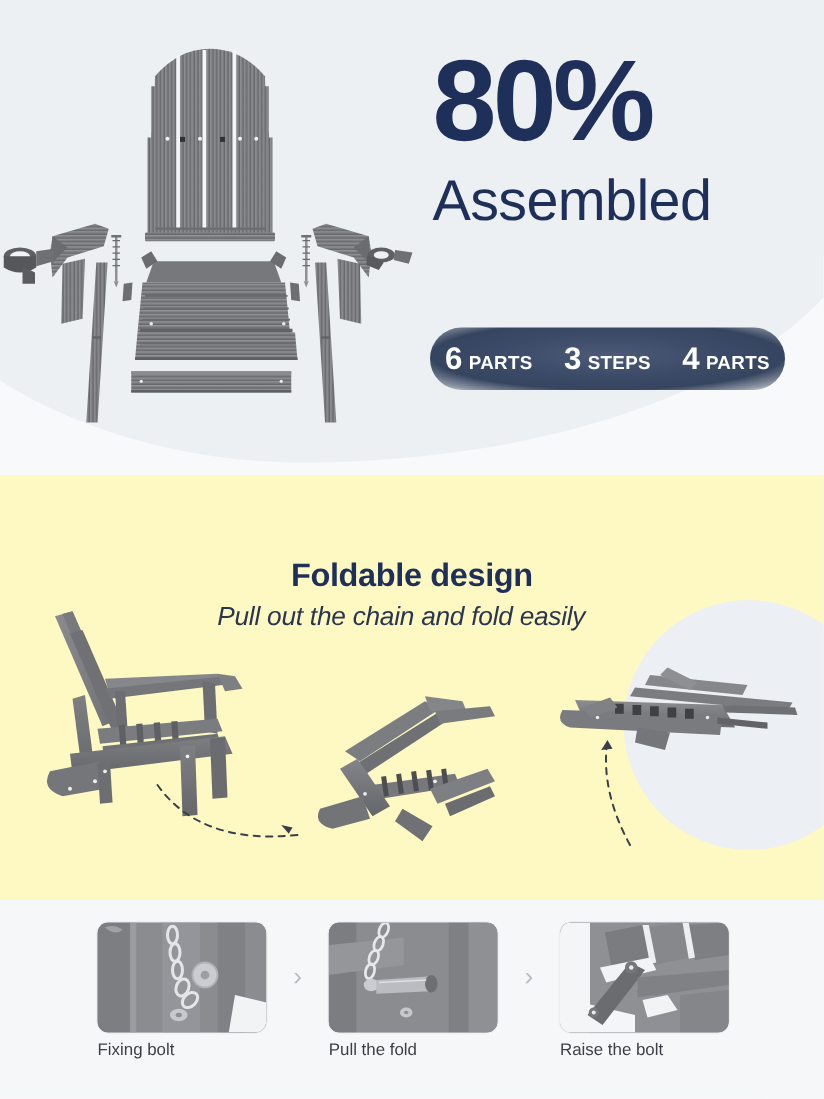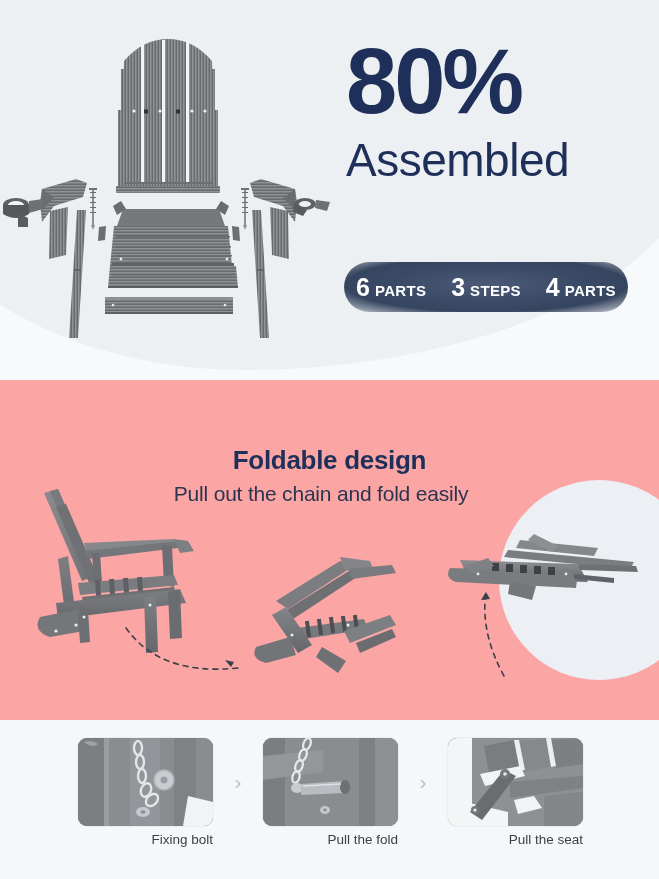--- a/index.html
+++ b/index.html
@@ -49,33 +49,33 @@
     filter:blur(.2px);
   }
   .stat { display:flex; align-items:baseline; gap:5px; }
   .stat .num { font-size:25px; font-weight:bold; color:#ffffff; line-height:1; }
   .stat .lbl { font-size:15px; font-weight:bold; color:#ffffff; letter-spacing:.3px; }
   .stat-gap { width:13px; }
 
   
   #mid-section {
     position:absolute; left:0; top:380px; width:659px; height:340px;
-    background:#fca5a5; overflow:hidden;
+    background:#fef9c3; overflow:hidden;
   }
   #mid-circle {
     position:absolute; right:-40px; top:100px; width:200px; height:200px;
     border-radius:50%; background:#eceff3;
   }
   #fold-title {
     position:absolute; left:0; right:0; top:65px; text-align:center;
     font-size:26px; font-weight:bold; color:#1e3059; letter-spacing:-.3px;
   }
   #fold-sub {
     position:absolute; left:0; right:17px; top:102px; text-align:center;
-    font-size:21px; color:#2a3550; letter-spacing:-.2px;
+    font-size:21px; color:#2a3550; letter-spacing:-.2px;font-style:italic;
   }
 
   .chair-stage { position:absolute; }
   .arrow-svg { position:absolute; }
 
   
   #bot-section {
     position:absolute; left:0; top:720px; width:659px; height:159px;
     background:#f6f7f8;
   }
@@ -87,21 +87,21 @@
     width:135px; height:88px; border-radius:9px;
     background:#8a8c8f; overflow:hidden; position:relative;
     box-shadow:0 0 0 1px rgba(0,0,0,.04);
   }
   .chev { font-size:21px; color:#b9bcc0; font-weight:300; }
   .caption-row {
     position:absolute; left:78px; top:112px; width:505px;
     display:flex; justify-content:space-between;
   }
   .caption {
-    width:135px; text-align:right; font-size:13.5px; color:#3c3f45;
+    width:135px; text-align:left; font-size:13.5px; color:#3c3f45;
   }
   .cap-sp { width:31px; }
 </style>
 </head>
 <body>
 
 <div id="top-section">
   <div id="top-blob"></div>
 
   <div id="exploded">
@@ -487,15 +487,15 @@
         <path d="M96 58 l39 -4 l0 34 l-39 0 z" fill="#84868a"></path>
       </svg>
     </div>
   </div>
 
   <div class="caption-row">
     <div class="caption">Fixing bolt</div>
     <span class="cap-sp"></span>
     <div class="caption">Pull the fold</div>
     <span class="cap-sp"></span>
-    <div class="caption">Pull the seat</div>
+    <div class="caption">Raise the bolt</div>
   </div>
 </div>
 
 </body></html>

